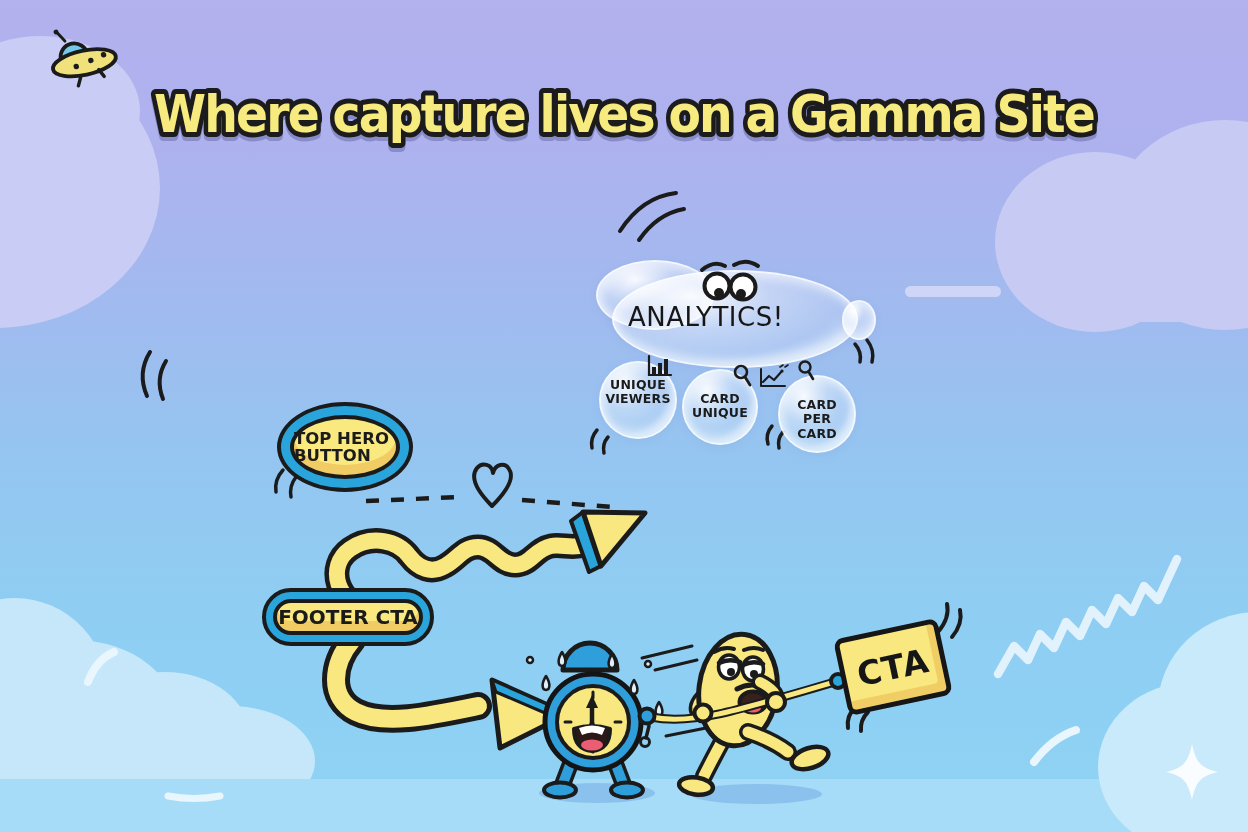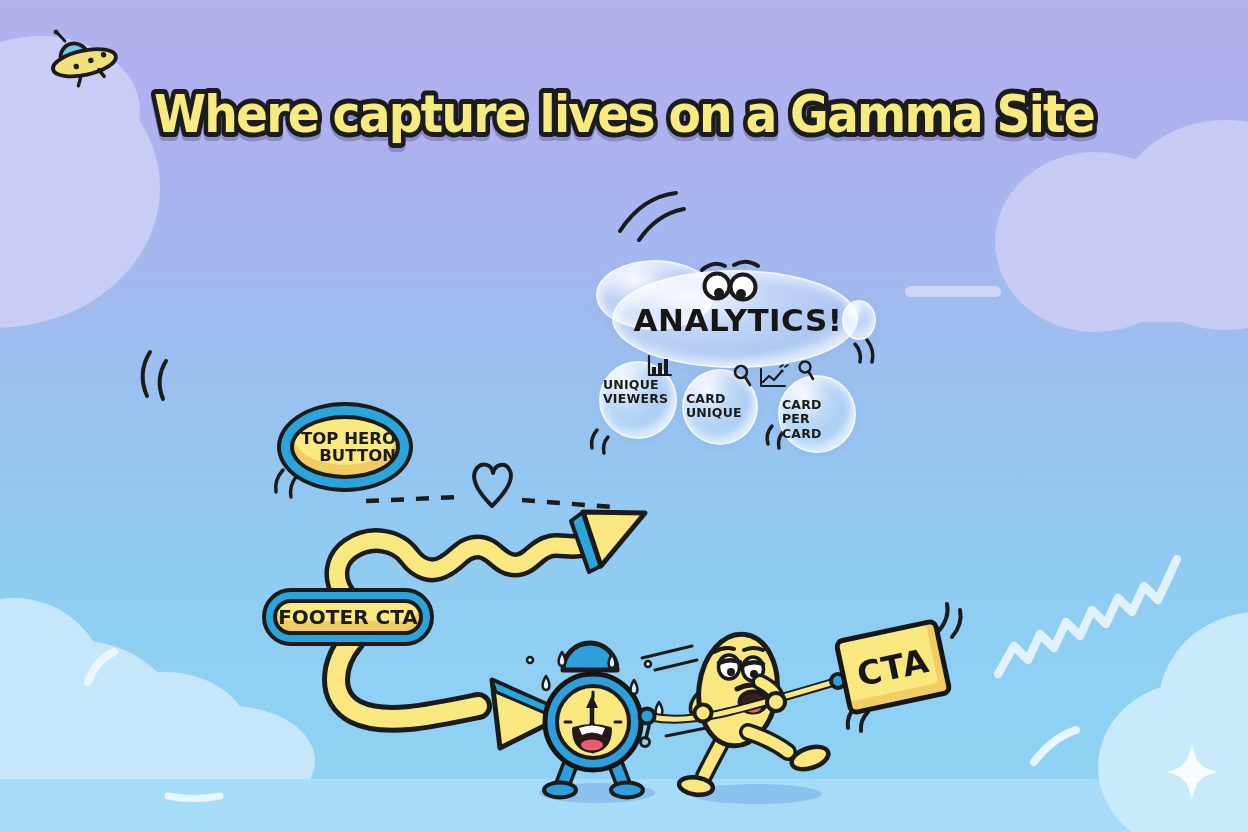--- a/index.html
+++ b/index.html
@@ -8,31 +8,31 @@
     background:linear-gradient(180deg,#b3b1ee 0%,#adb2ee 18%,#a0bbef 38%,#93c7f1 58%,#8ecff3 78%,#8fd3f4 100%);
     font-family:"DejaVu Sans","Liberation Sans",sans-serif;}
   .abs{position:absolute;}
   .cloud{position:absolute;border-radius:50%;}
   svg{display:block;}
   .layer{position:absolute;inset:0;width:1248px;height:832px;pointer-events:none;}
   
   .pill-outer{position:absolute;background:#2aa5dc;border:4px solid #1b1b1b;}
   .pill-inner{position:absolute;background:#f9e97f;border:4px solid #1b1b1b;
     box-shadow:inset 0 -10px 0 rgba(235,178,77,.55);
-    display:flex;align-items:center;justify-content:center;text-align:right;
+    display:flex;align-items:center;justify-content:center;text-align:left;
     color:#1b1b1b;font-weight:bold;line-height:1.05;}
   
   .bubble{position:absolute;border-radius:50%;
     background:radial-gradient(ellipse at 32% 26%,rgba(255,255,255,.92) 0%,rgba(246,250,255,.40) 34%,rgba(229,239,252,.22) 64%,rgba(255,255,255,.55) 94%);
     border:2px solid rgba(252,254,255,.85);
     box-shadow:inset -4px -7px 10px rgba(255,255,255,.55),inset 4px 6px 8px rgba(255,255,255,.5),0 2px 8px rgba(110,130,200,.12);}
   .metric-label{position:absolute;font-size:12.5px;font-weight:bold;color:#1b1b1b;
-    line-height:1.15;letter-spacing:.2px;}
-  .analytics-label{position:absolute;left:628px;top:302px;width:220px;text-align:center;
-    font-size:31px;font-weight:bold;color:#161616;letter-spacing:.5px;}
+    text-align:center;line-height:1.15;letter-spacing:.2px;}
+  .analytics-label{position:absolute;left:628px;top:302px;width:220px;text-align:left;
+    font-size:26px;font-weight:normal;color:#161616;letter-spacing:.5px;}
   .gamma-card{position:absolute;left:168px;top:204px;width:488px;height:174px;
     background:#2aa5dc;border:5px solid #1b1b1b;border-radius:90px;}
   .gamma-inner{position:absolute;left:8px;right:8px;top:24px;bottom:8px;background:#f9e97f;
     border:4px solid #1b1b1b;border-radius:70px;box-shadow:inset 0 -14px 0 rgba(233,178,76,.5);
     display:flex;align-items:center;padding-left:34px;}
   .gamma-label{font-size:45px;font-weight:bold;color:#151515;letter-spacing:-1px;}
   .cta-sign{position:absolute;left:840px;top:628px;width:106px;height:78px;background:#f8e87f;
     border:5px solid #161616;border-radius:9px;transform:rotate(-12deg);
     box-shadow:inset -7px -9px 0 rgba(236,186,85,.6);
     display:flex;align-items:center;justify-content:center;}

